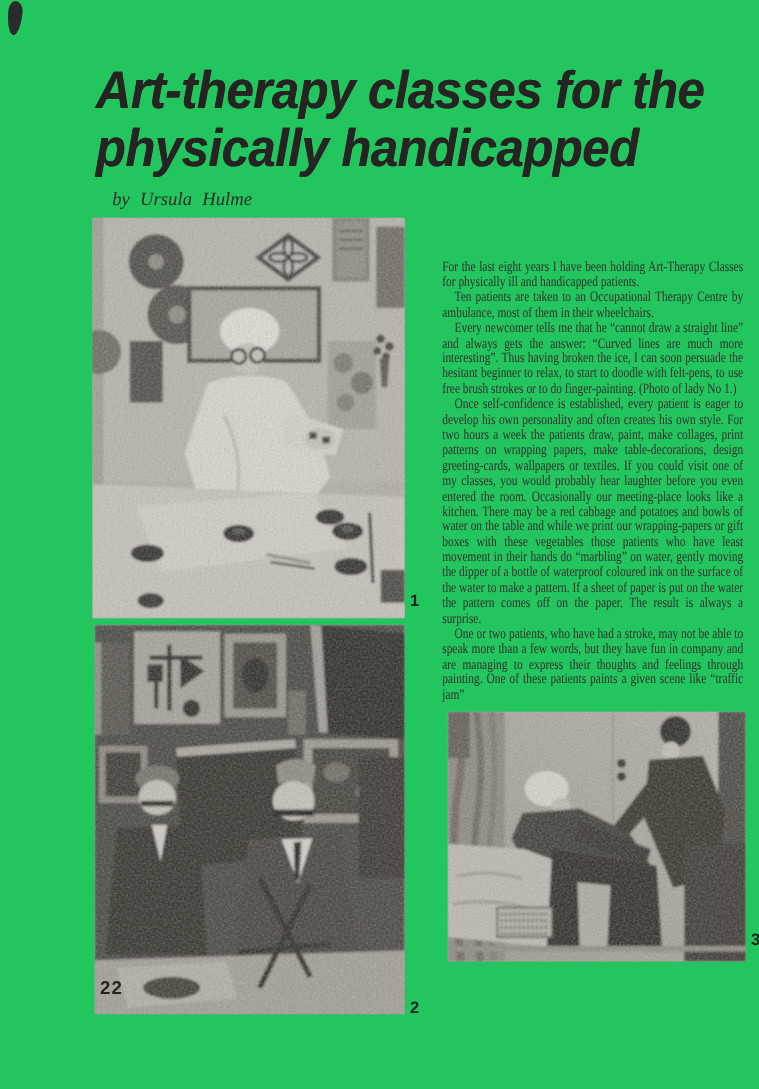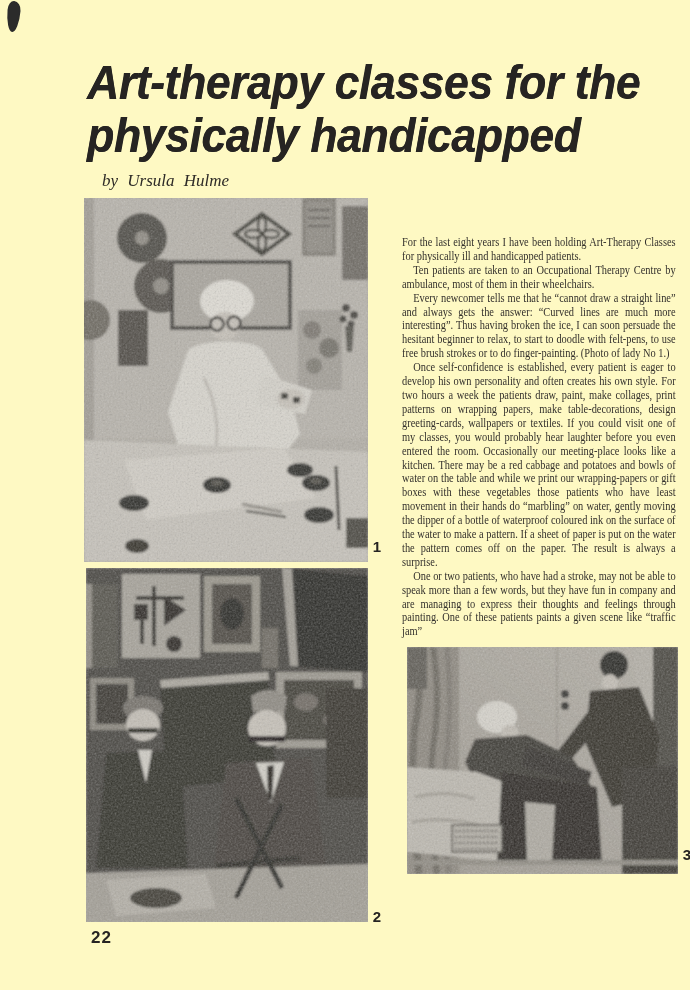--- a/index.html
+++ b/index.html
@@ -1,18 +1,18 @@
 <!DOCTYPE html>
 <html><head>
 <meta charset="utf-8">
 <style>
   html,body { margin:0; padding:0; background:#e8e8e6; }
   #page {
     position:relative; width:690px; height:990px; margin:0 auto;
-    background:#fef9c3; overflow:hidden;
+    background:#22c55e; overflow:hidden;
     font-family:"Liberation Serif", serif; color:#33302c;
   }
   
   #scan-mark {
     position:absolute; left:7px; top:1px; width:13px; height:31px;
     background:#2b2b2b; transform:rotate(5deg);
     border-radius:45% 55% 50% 50% / 30% 30% 70% 70%;
   }
   h1#title {
     position:absolute; left:87px; top:56px; margin:0;
@@ -38,21 +38,21 @@
   }
   #body-text p { margin:0; text-indent:14px; }
   #body-text p:first-child { text-indent:0; }
   #photo-3 { position:relative; margin:9px 0 0 5px; width:271px; height:227px; background:#aaa69e; }
   .plabel {
     position:absolute; font:bold 15px/1 "Liberation Sans", sans-serif;
     color:#262422;
   }
   #label-3 { position:absolute; right:-13px; bottom:12px; }
   #page-number {
-    position:absolute; left:91px; top:929px;
+    position:absolute; left:91px; top:890px;
     font:bold 17px/1 "Liberation Sans", sans-serif; color:#262422;
     letter-spacing:1px;
   }
 </style>
 </head>
 <body>
 
 <div id="page">
 
   <div id="scan-mark"></div>

